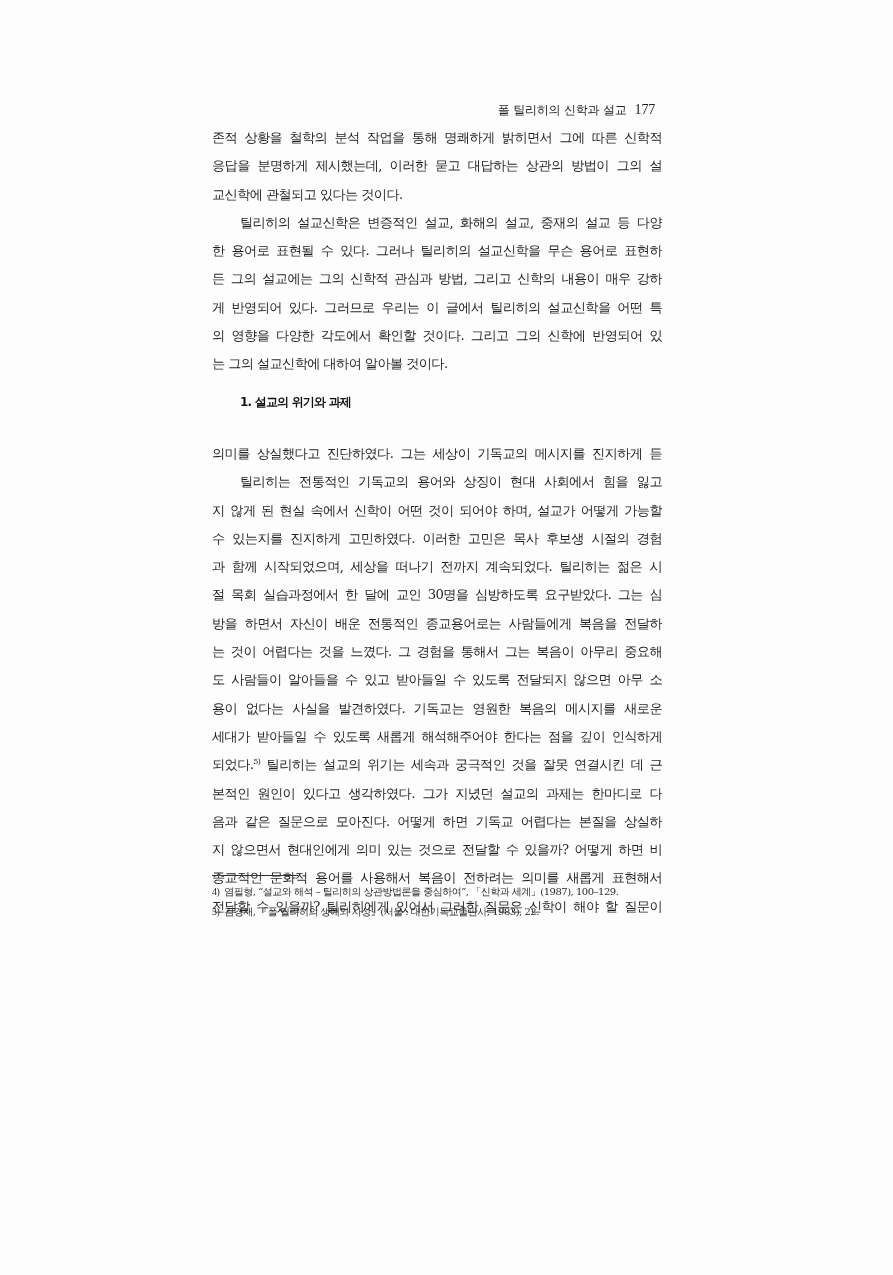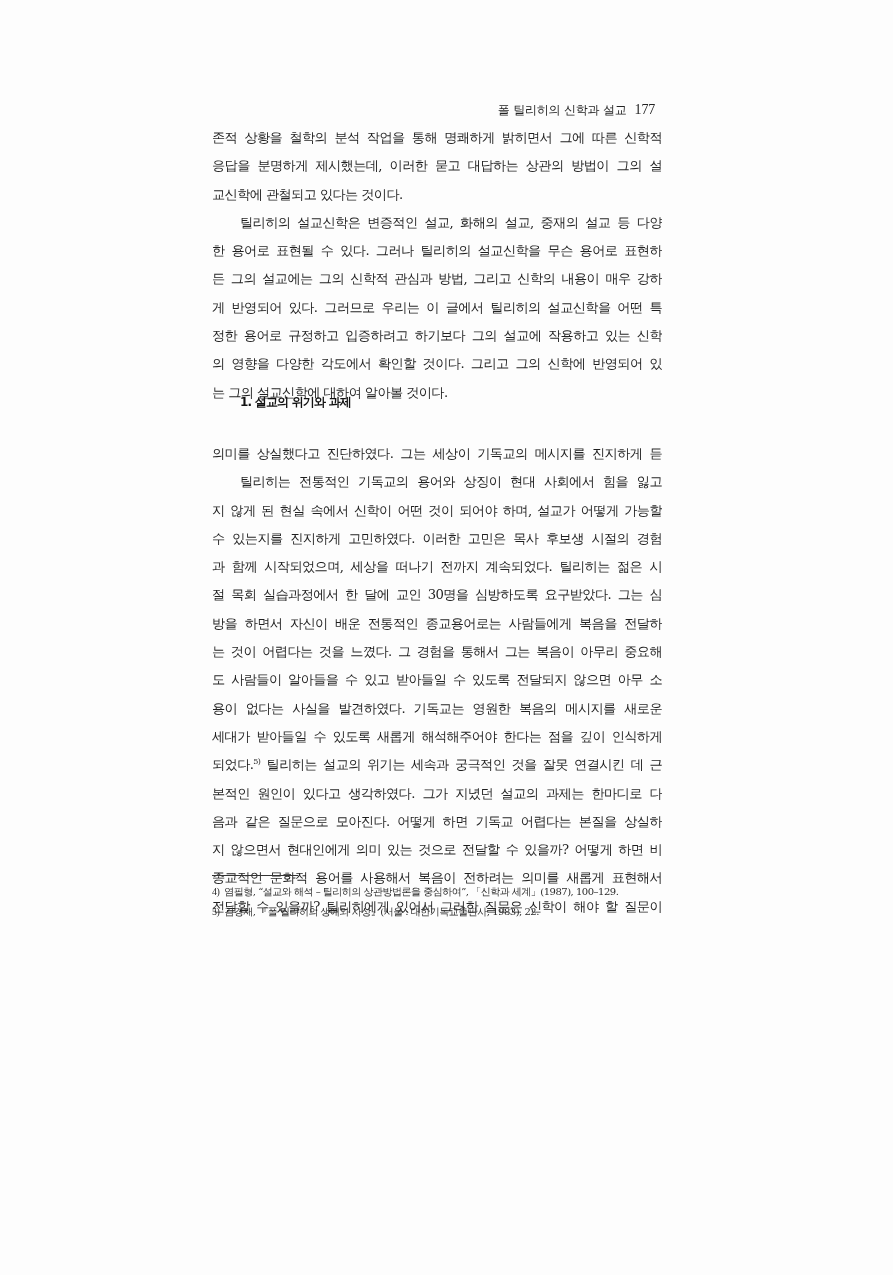--- a/index.html
+++ b/index.html
@@ -31,21 +31,20 @@
 
   <div class="body-text block1">
     <span class="line">존적 상황을 철학의 분석 작업을 통해 명쾌하게 밝히면서 그에 따른 신학적</span>
     <span class="line">응답을 분명하게 제시했는데, 이러한 묻고 대답하는 상관의 방법이 그의 설</span>
     <span class="line last">교신학에 관철되고 있다는 것이다.</span>
 
     <span class="line indent">틸리히의 설교신학은 변증적인 설교, 화해의 설교, 중재의 설교 등 다양</span>
     <span class="line">한 용어로 표현될 수 있다. 그러나 틸리히의 설교신학을 무슨 용어로 표현하</span>
     <span class="line">든 그의 설교에는 그의 신학적 관심과 방법, 그리고 신학의 내용이 매우 강하</span>
     <span class="line">게 반영되어 있다. 그러므로 우리는 이 글에서 틸리히의 설교신학을 어떤 특</span>
-    <span class="line">정한 용어로 규정하고 입증하려고 하기보다 그의 설교에 작용하고 있는 신학</span>
     <span class="line">의 영향을 다양한 각도에서 확인할 것이다. 그리고 그의 신학에 반영되어 있</span>
     <span class="line last">는 그의 설교신학에 대하여 알아볼 것이다.</span>
   </div>
 
   <div class="heading">1. 설교의 위기와 과제</div>
 
   <div class="body-text block2">
     <span class="line">의미를 상실했다고 진단하였다. 그는 세상이 기독교의 메시지를 진지하게 듣</span>
     <span class="line indent">틸리히는 전통적인 기독교의 용어와 상징이 현대 사회에서 힘을 잃고</span>
     <span class="line">지 않게 된 현실 속에서 신학이 어떤 것이 되어야 하며, 설교가 어떻게 가능할</span>

